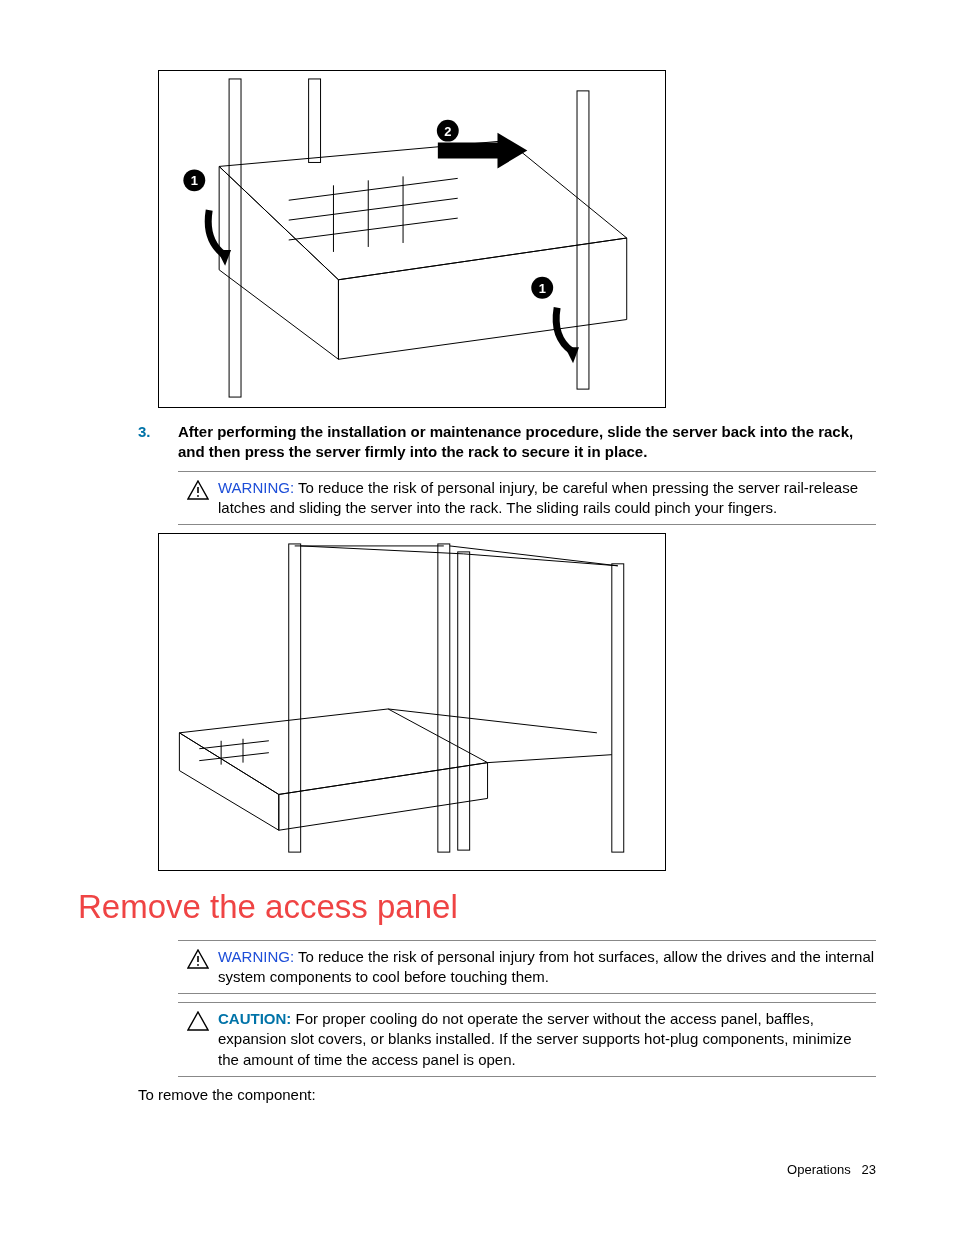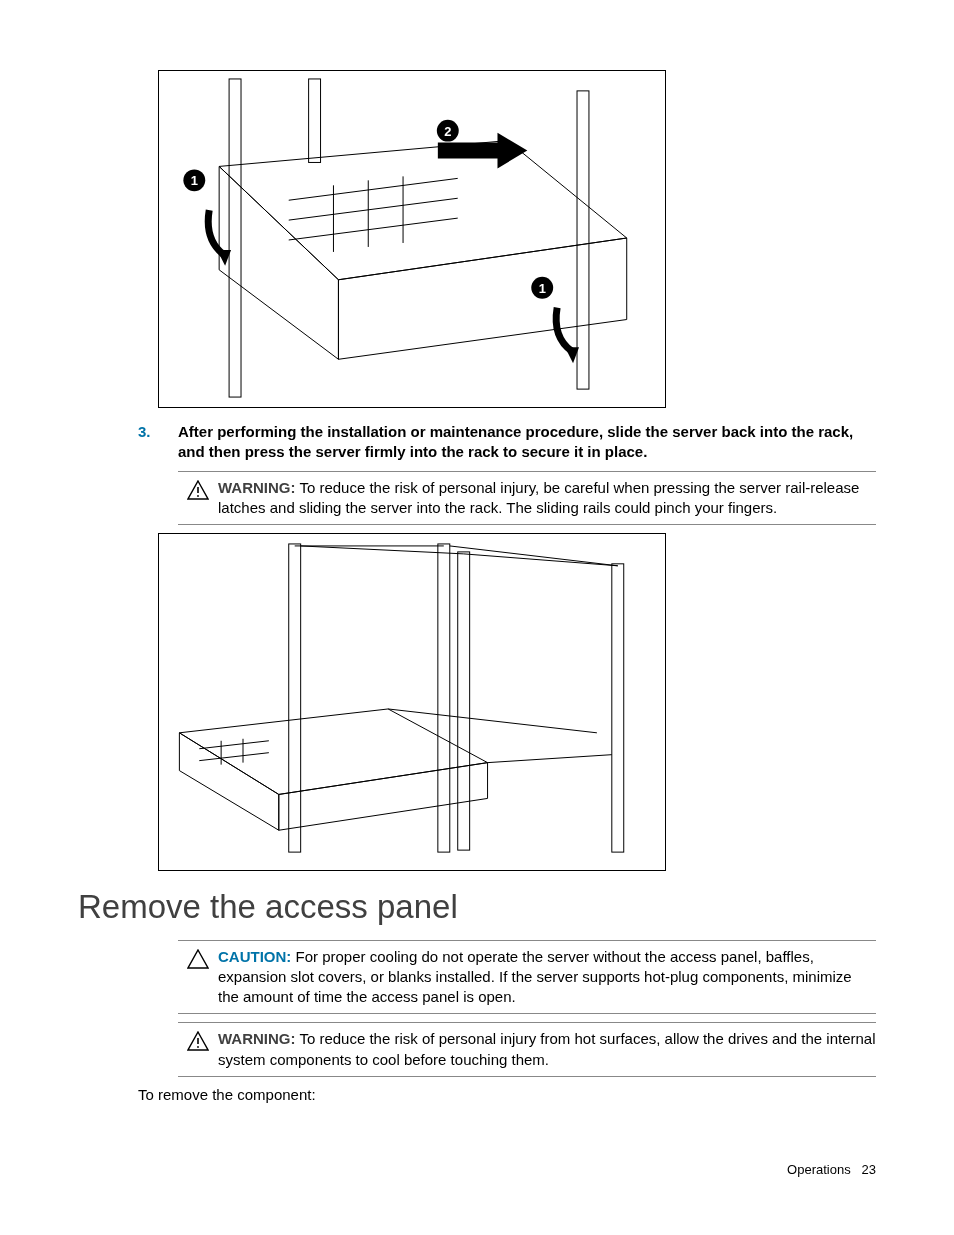--- a/index.html
+++ b/index.html
@@ -49,24 +49,24 @@
     margin-bottom: 8px;
   }
   .admon-icon {
     min-width: 40px;
     display: flex;
     align-items: flex-start;
     justify-content: center;
     padding-top: 2px;
   }
   .admon-body { flex: 1; }
-  .admon-label-warning { color: #404040; font-weight: bold; }
+  .admon-label-warning { color: #1d4ed8; font-weight: normal; }
   .admon-label-caution { color: #0073a8; font-weight: bold; }
   .heading {
-    color: #404040;
+    color: #ef4444;
     font-weight: normal;
     font-size: 33px;
     margin-bottom: 10px;
     font-family: Arial, Helvetica, sans-serif;
   }
   .intro {
     margin-left: 60px;
     margin-top: 4px;
   }
   .footer {
@@ -170,43 +170,43 @@
         <line x1="62" y1="208" x2="62" y2="232"></line>
         <line x1="84" y1="206" x2="84" y2="230"></line>
       </g>
     </svg>
   </div>
 
   <h1 class="heading">Remove the access panel</h1>
 
   <div class="admon">
     <div class="admon-icon">
-      <svg width="22" height="20" viewBox="0 0 22 20" class="tri-icon-caution">
-        <path d="M11 1 L21 19 L1 19 Z"></path>
-      </svg>
-    </div>
-    <div class="admon-body">
-      <span class="admon-label-caution">CAUTION:</span>
-      <span>For proper cooling do not operate the server without the access panel, baffles, expansion slot covers, or blanks installed. If the server supports hot-plug components, minimize the amount of time the access panel is open.</span>
-    </div>
-  </div>
-
-  <div class="admon">
-    <div class="admon-icon">
       <svg width="22" height="20" viewBox="0 0 22 20" class="tri-icon-warn">
         <path d="M11 1 L21 19 L1 19 Z"></path>
         <line x1="11" y1="7" x2="11" y2="13" stroke="#000" stroke-width="1.6"></line>
         <circle cx="11" cy="16" r="0.9" fill="#000"></circle>
       </svg>
     </div>
     <div class="admon-body">
       <span class="admon-label-warning">WARNING:</span>
       <span>To reduce the risk of personal injury from hot surfaces, allow the drives and the internal system components to cool before touching them.</span>
     </div>
   </div>
 
+  <div class="admon">
+    <div class="admon-icon">
+      <svg width="22" height="20" viewBox="0 0 22 20" class="tri-icon-caution">
+        <path d="M11 1 L21 19 L1 19 Z"></path>
+      </svg>
+    </div>
+    <div class="admon-body">
+      <span class="admon-label-caution">CAUTION:</span>
+      <span>For proper cooling do not operate the server without the access panel, baffles, expansion slot covers, or blanks installed. If the server supports hot-plug components, minimize the amount of time the access panel is open.</span>
+    </div>
+  </div>
+
   <p class="intro">To remove the component:</p>
 
 </div>
 
 <div class="footer">
   <span>Operations</span>&nbsp;&nbsp;&nbsp;<span>23</span>
 </div>
 
 </body></html>

